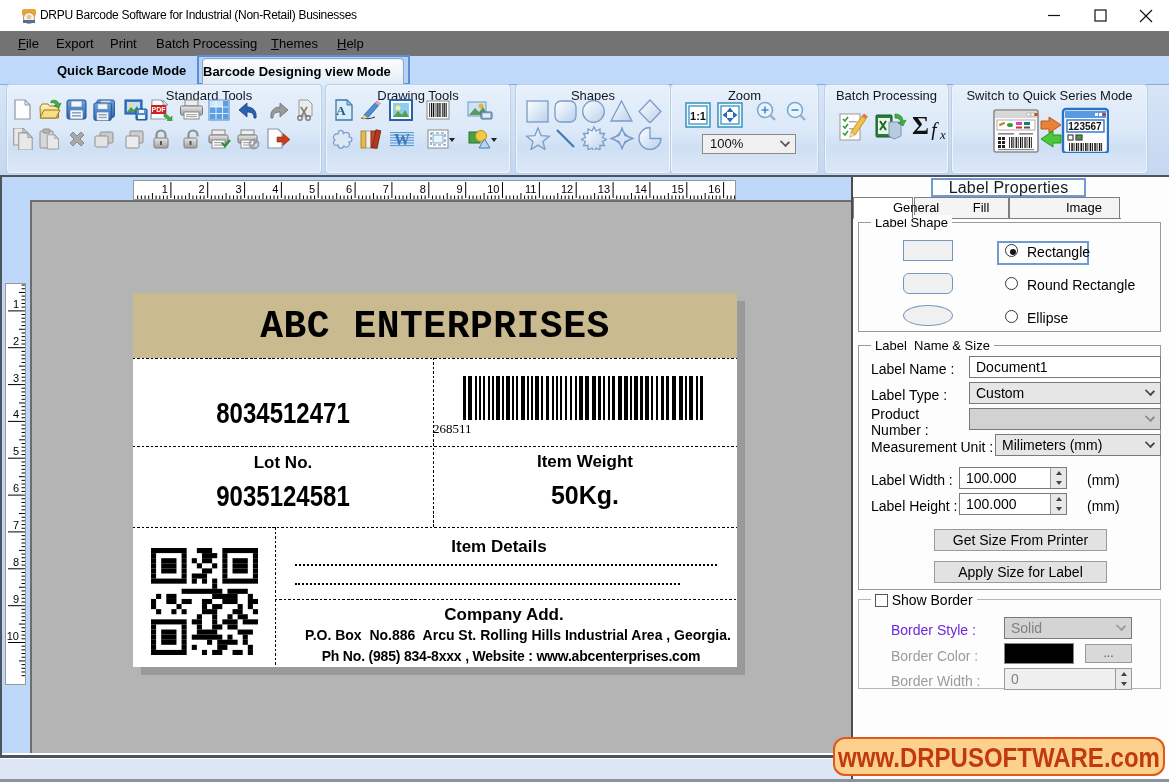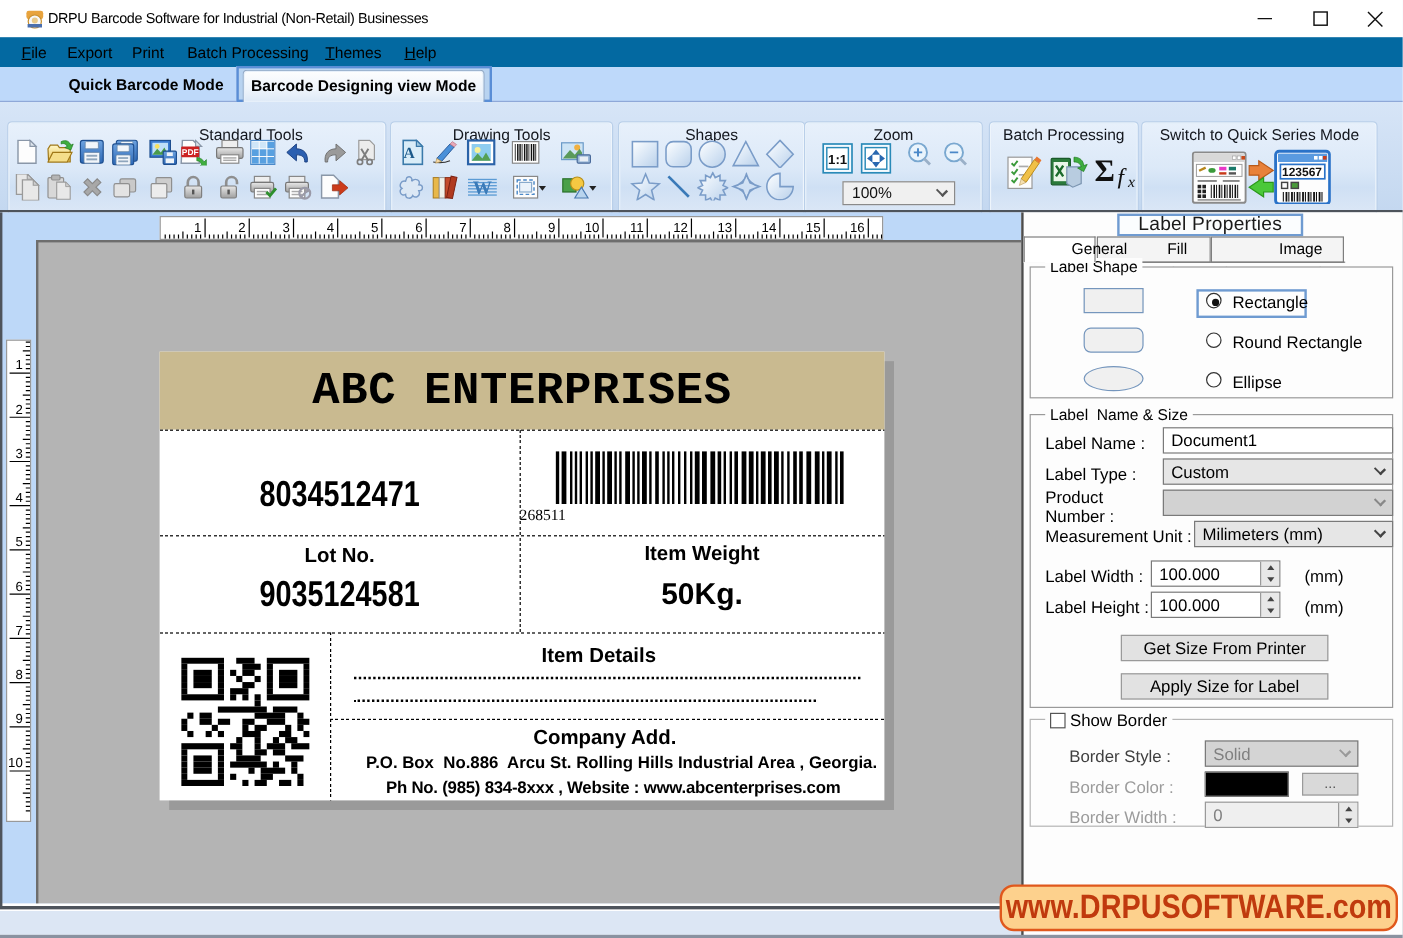--- a/index.html
+++ b/index.html
@@ -4,29 +4,29 @@
 <style>
 * { margin:0; padding:0; box-sizing:border-box; }
 html,body { width:1169px; height:782px; overflow:hidden; }
 body { font-family:"Liberation Sans", sans-serif; position:relative; background:#fff; }
 .abs { position:absolute; }
 
 #titlebar { left:0; top:0; width:1169px; height:31px; background:#fff; }
 #titletext { left:40px; top:8px; font-size:12px; color:#000; letter-spacing:-0.3px; }
 .winbtn { top:0; height:31px; width:46px; text-align:center; color:#111; }
 
-#menubar { left:0; top:31px; width:1169px; height:25px; background:#0369a1; font-size:13px; color:#000; }
+#menubar { left:0; top:31px; width:1169px; height:25px; background:#737373; font-size:13px; color:#000; }
 .mitem { position:absolute; top:5px; }
 
 #tabrow { left:0; top:56px; width:1169px; height:29px; background:#bed9fa; font-size:13px; border-bottom:1px solid #8fa8d8;font-weight:bold; }
 #tabfocus { left:197px; top:-1px; width:213px; height:30px; border:2px solid #5a8ed6; background:#b8d3f0; }
-#tabsel { left:202px; top:2px; width:202px; height:27px; background:linear-gradient(#fdfefe,#eef4fb 60%,#dde9f6); border:1px solid #91a8c4; border-bottom:none; border-radius:4px 4px 0 0; text-align:center; line-height:26px; box-shadow:0 0 0 1px #e7f0fa inset;}
+#tabsel { left:202px; top:2px; width:202px; height:27px; background:linear-gradient(#fdfefe,#eef4fb 60%,#dde9f6); border:1px solid #91a8c4; border-bottom:none; border-radius:4px 4px 0 0; line-height:26px; box-shadow:0 0 0 1px #e7f0fa inset;}
 
 #toolbar { left:0; top:85px; width:1169px; height:90px; background:linear-gradient(#d7e5f7,#c4d8f0); }
-.group { position:absolute; top:17px; height:76px; border:1px solid #eef5fc; border-radius:3px; background:linear-gradient(#e7f0fb,#dcE9f8 50%,#cfe0f4 72%,#dbe7f6); box-shadow:0 0 0 1px #b9cfe9; }
+.group { position:absolute; top:0; height:88px; border:1px solid #eef5fc; border-radius:3px; background:linear-gradient(#e7f0fb,#dcE9f8 50%,#cfe0f4 72%,#dbe7f6); box-shadow:0 0 0 1px #b9cfe9; }
 .glabel { position:absolute; top:2px; left:0; right:0; text-align:center; font-size:13px; color:#13161d; }
 .icon { position:absolute; }
 #sepline { left:0; top:175px; width:1169px; height:2px; background:#4e545c; }
 
 #work { left:0; top:177px; width:851px; height:576px; background:#bdd8f8; }
 #hruler { left:133px; top:3px; width:603px; height:20px; background:#fff; border:1px solid #999; }
 #vruler { left:5px; top:106px; width:21px; height:402px; background:#fff; border:1px solid #999; }
 #canvas { left:30px; top:23px; width:821px; height:553px; background:#b4b4b4; border:2px solid #6d6d6d; border-right:none; border-bottom:none; }
 
 #card { left:101px; top:91px; width:604px; height:374px; background:#fff; box-shadow:8px 8px 0 #9a9a9a; font-family:"Liberation Sans",sans-serif; }
@@ -1357,21 +1357,21 @@
     <div class="flabel" style="left:228px;top:126px">(mm)</div>
     <div class="flabel" style="top:152px">Label Height :</div>
     <div class="abs" style="left:100px;top:147px;width:108px;height:22px;background:#fff;border:1px solid #7a7a7a;font-size:14px;line-height:20px;padding-left:6px">100.000<span class="spin"></span></div>
     <div class="flabel" style="left:228px;top:152px">(mm)</div>
     <div class="btn" style="top:183px">Get Size From Printer</div>
     <div class="btn" style="top:215px">Apply Size for Label</div>
   </div>
 
   <div class="groupbox" style="top:422px;height:90px;border-color:#b5b5b5">
     <div class="legend" style="left:12px;top:-8px"><span style="display:inline-block;width:13px;height:13px;border:1px solid #555;background:#fff;vertical-align:-2px"></span> <span style="font-size:14px">Show Border</span></div>
-    <div class="flabel" style="left:32px;top:22px;color:#404040">Border Style :</div>
+    <div class="flabel" style="left:32px;top:22px;color:#6d28d9">Border Style :</div>
     <div class="combo" style="left:145px;top:17px;width:128px;background:#d4d4d4;color:#808080">Solid<i class="chev" style="border-color:#999"></i></div>
     <div class="flabel" style="left:32px;top:48px;color:#9b9b9b">Border Color :</div>
     <div class="abs" style="left:145px;top:43px;width:70px;height:21px;background:#000;border:1px solid #888"></div>
     <div class="abs" style="left:226px;top:44px;width:47px;height:19px;background:#d9d9d9;border:1px solid #9a9a9a;text-align:center;font-size:12px;line-height:17px;color:#555">...</div>
     <div class="flabel" style="left:32px;top:73px;color:#9b9b9b">Border Width :</div>
     <div class="abs" style="left:145px;top:68px;width:128px;height:22px;background:#efefef;border:1px solid #9a9a9a;font-size:14px;line-height:20px;padding-left:6px;color:#808080">0<span class="spin"></span></div>
   </div>
 </div>
 <div id="statusbot" class="abs"></div>
 <div id="banner" class="abs"><span style="display:inline-block;transform:scaleY(1.18)">www.DRPUSOFTWARE.com</span></div>

